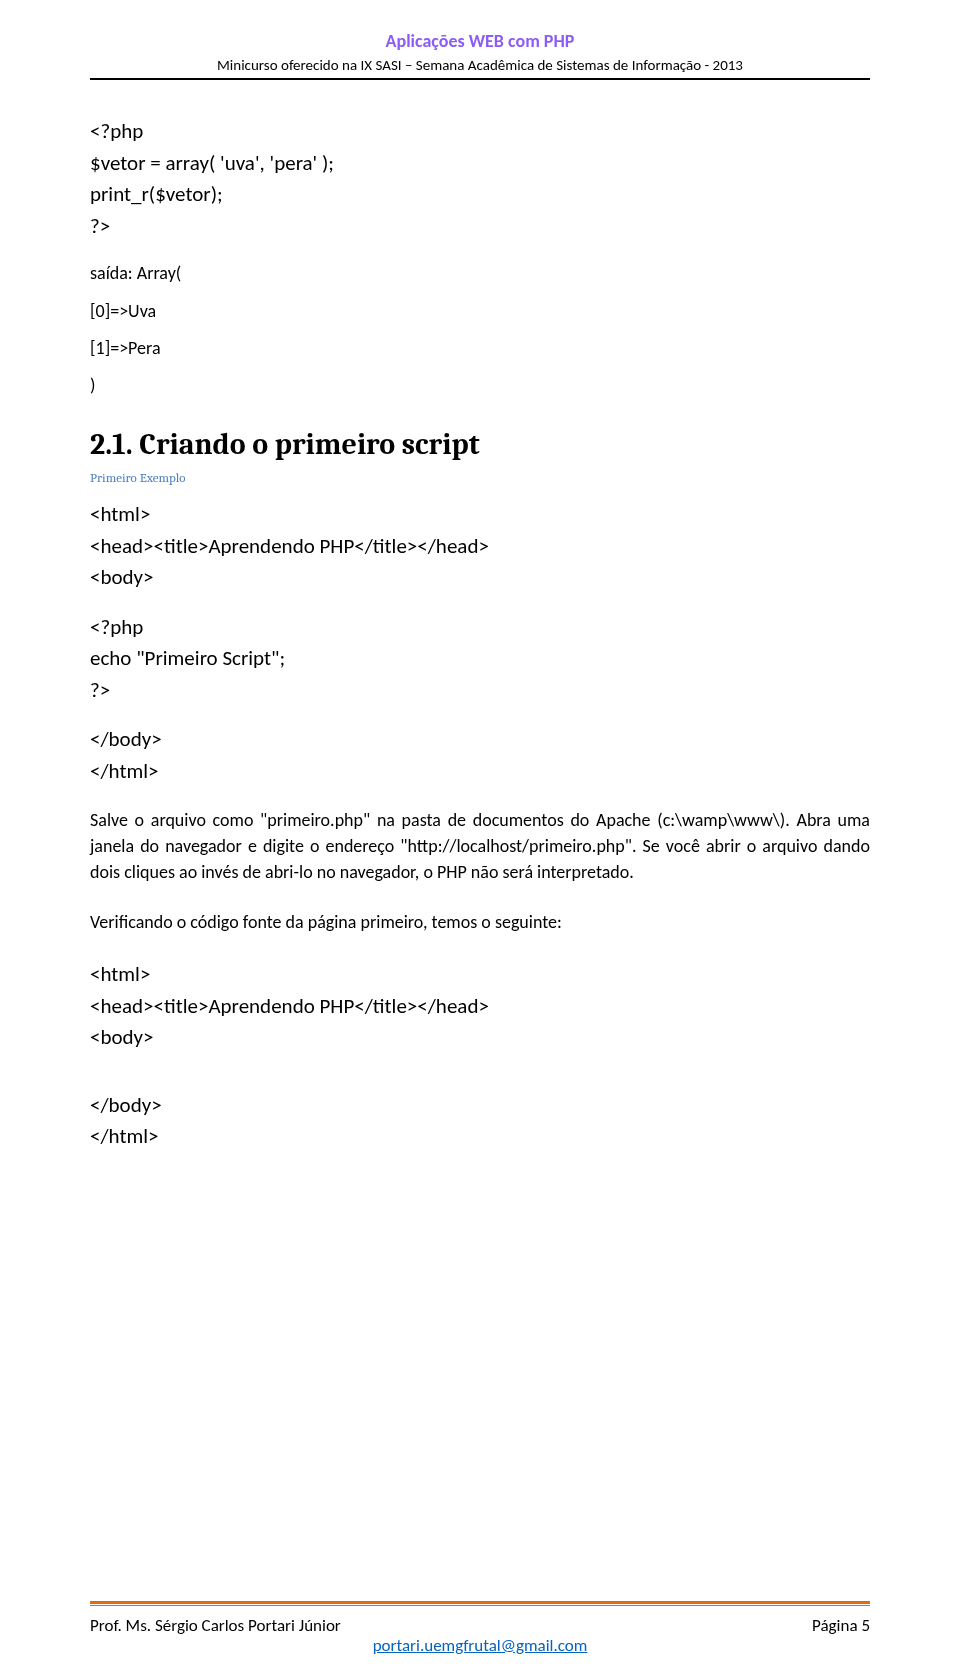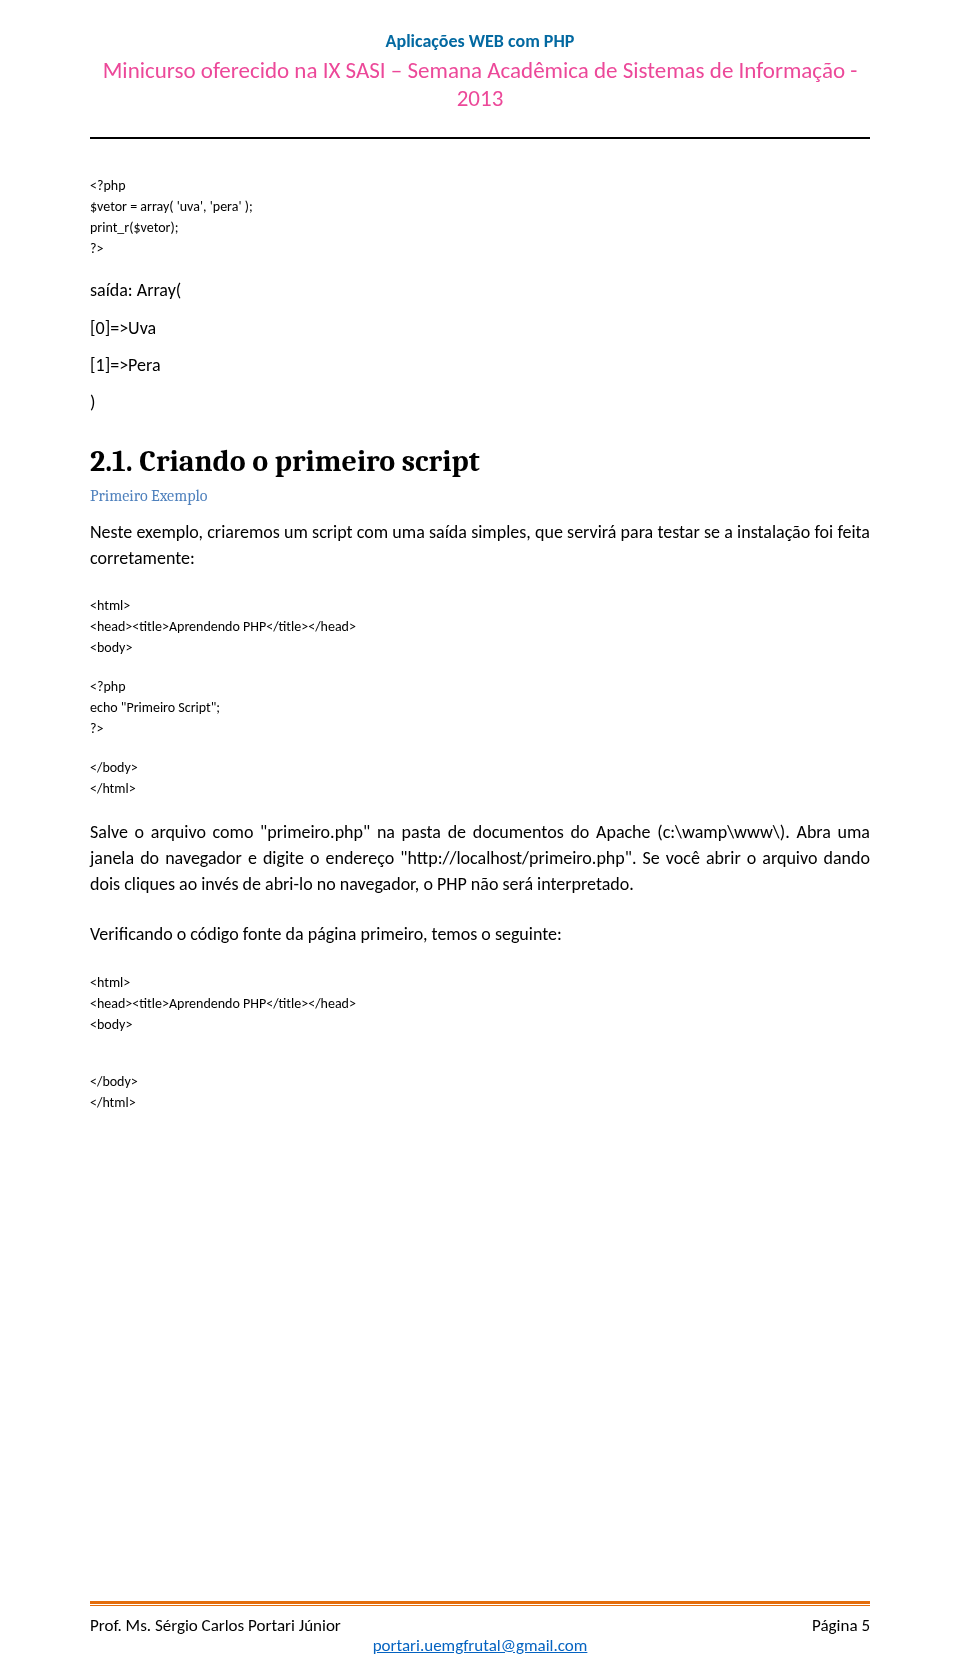--- a/index.html
+++ b/index.html
@@ -14,36 +14,36 @@
     box-sizing: border-box;
     min-height: 1664px;
     position: relative;
   }
   .doc-header {
     text-align: center;
     margin-bottom: 0;
   }
   .doc-title {
     font-weight: bold;
-    color: #0369a1;
+    color: #8b5cf6;
     font-size: 18px;
     margin-bottom: 4px;
   }
   .doc-subtitle {
-    color: #ec4899;
-    font-size: 23px;
-    margin-bottom: 25px;
+    color: #000000;
+    font-size: 15px;
+    margin-bottom: 4px;
   }
   .header-rule {
     border: none;
     border-top: 2px solid #000;
     margin: 0 0 36px 0;
   }
   .code-block {
-    font-size: 14px;
+    font-size: 21px;
     line-height: 1.5;
     color: #000;
     margin: 10px 0 20px 0;
   }
   .output-label {
     font-size: 18px;
     margin: 10px 0 14px 0;
   }
   .output-label b {
     font-weight: normal;
@@ -56,21 +56,21 @@
   h2 {
     color: #000000;
     font-family: "Cambria", Georgia, serif;
     font-size: 30px;
     font-weight: bold;
     margin: 28px 0 8px 0;
   }
   .subhead {
     font-family: "Cambria", Georgia, serif;
     color: #4f81bd;
-    font-size: 16px;
+    font-size: 13px;
     margin: 0 0 14px 0;
   }
   .body-p {
     font-size: 18px;
     line-height: 1.45;
     text-align: justify;
     margin: 10px 0 24px 0;
   }
   .footer-rule-outer {
     border: none;
@@ -136,21 +136,20 @@
 
   <div class="output-label">
     <span>saída: </span><b>Array(</b>
   </div>
   <div class="output-line">[0]=&gt;Uva</div>
   <div class="output-line">[1]=&gt;Pera</div>
   <div class="output-line">)</div>
 
   <h2>2.1. Criando o primeiro script</h2>
   <div class="subhead">Primeiro Exemplo</div>
-  <p class="body-p">Neste exemplo, criaremos um script com uma saída simples, que servirá para testar se a instalação foi feita corretamente:</p>
 
   <div class="code-block">
     <div>&lt;html&gt;</div>
     <div>&lt;head&gt;&lt;title&gt;Aprendendo PHP&lt;/title&gt;&lt;/head&gt;</div>
     <div>&lt;body&gt;</div>
     <div style="height:18px"></div>
     <div>&lt;?php</div>
     <div>echo "Primeiro Script";</div>
     <div>?&gt;</div>
     <div style="height:18px"></div>

